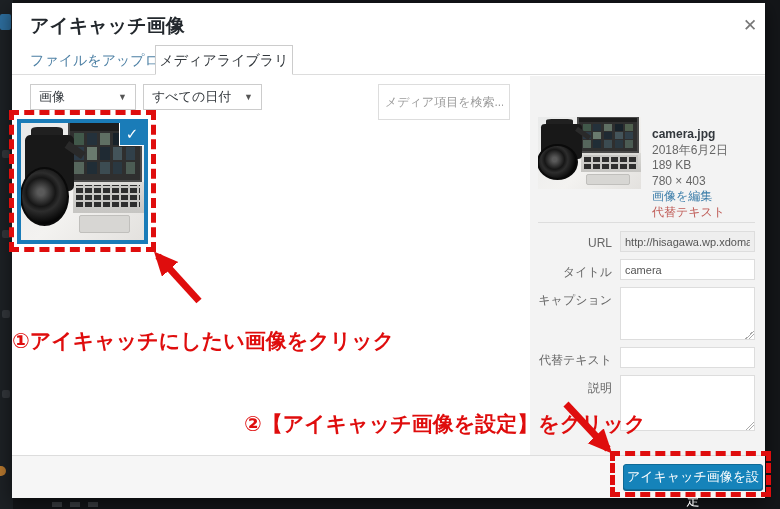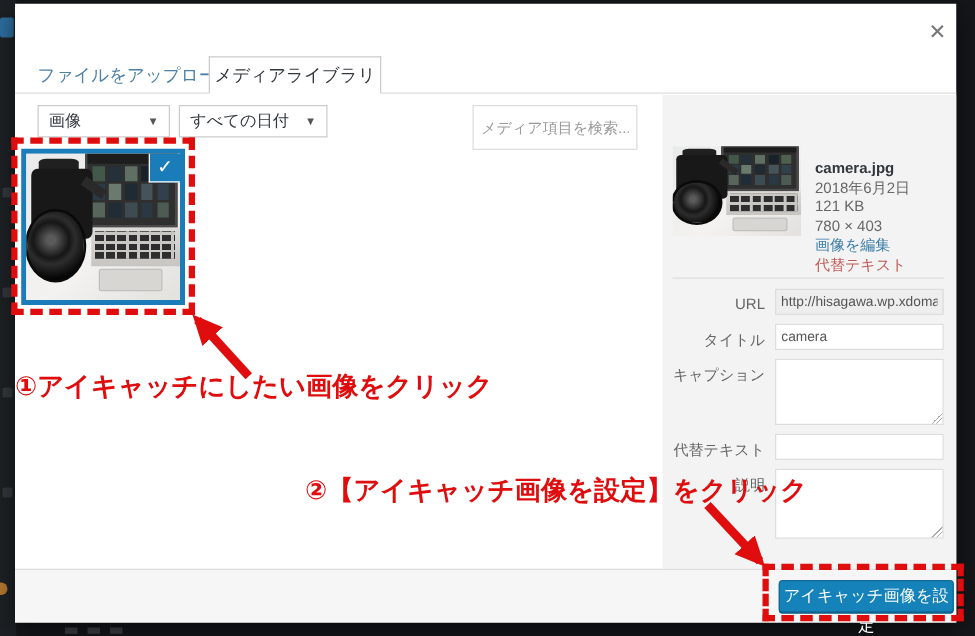--- a/index.html
+++ b/index.html
@@ -25,21 +25,21 @@
            background:#fff; box-shadow:0 5px 18px rgba(0,0,0,.55); }
   .modal-title { position:absolute; left:30px; top:13px; font-size:19px; font-weight:bold; color:#23282d; }
   .close-btn { position:absolute; left:738px; top:14px; width:24px; height:24px;
                font-size:17px; font-weight:bold; color:#777; text-align:center; line-height:24px; cursor:pointer; }
 
   
   .router-line { position:absolute; left:12px; top:74px; width:753px; height:1px; background:#ddd; z-index:1; }
   .tab-upload { position:absolute; left:30px; top:52px; font-size:14px; color:#4e81a5; cursor:pointer; z-index:2; }
   .tab-library { position:absolute; left:155px; top:45px; width:138px; height:30px; background:#fff;
                  border:1px solid #ccc; border-bottom:1px solid #fff; z-index:2;
-                 font-size:14px; color:#32373c; text-align:center; line-height:28px; cursor:pointer;margin-left:12px; }
+                 font-size:14px; color:#32373c; text-align:center; line-height:28px; cursor:pointer; }
 
   
   .fake-select { position:absolute; top:84px; height:26px; background:#fff; border:1px solid #ccc;
                  font-size:13px; color:#32373c; display:flex; align-items:center;
                  padding:0 8px; justify-content:space-between; cursor:pointer; }
   .sel-type { left:30px;  width:106px; }
   .sel-date { left:143px; width:119px; }
   .fake-select .arr { font-size:9px; color:#555; margin-left:6px; }
   .search-input { position:absolute; left:378px; top:84px; width:132px; height:36px;
                   border:1px solid #ddd; font-size:12px; padding:0 6px; color:#32373c; }
@@ -109,21 +109,21 @@
             background:#f6f6f6; border-top:1px solid #ddd; }
   .primary-btn { position:absolute; left:623px; top:464px; width:140px; height:26px;
                  background:#1583ba; border:1px solid #0f6a96; border-radius:3px;
                  box-shadow:0 1px 0 #0d5c83; color:#fff; font-size:13px; text-align:center;
                  line-height:24px; cursor:pointer; }
 
   
   .red-rect { position:absolute; border:5px dashed #df0d0d; z-index:10; pointer-events:none; }
   .rect1 { left:9px;   top:110px; width:147px; height:142px; }
   .rect2 { left:610px; top:451px; width:161px; height:46px; }
-  .annotation { position:absolute; color:#df0d0d; font-size:21px; font-weight:600; z-index:10; white-space:nowrap; }
+  .annotation { position:absolute; color:#df0d0d; font-size:21px; font-weight:600; z-index:10; white-space:nowrap;margin-top:32px; }
   .ann1 { left:12px;  top:295px; }
   .ann2 { left:244px; top:378px; }
   .arrow-layer { position:absolute; inset:0; z-index:11; pointer-events:none; }
 </style>
 </head>
 <body>
 
 <div id="page">
 
   <div class="left-strip">
@@ -135,20 +135,21 @@
     <div class="ls-orange"></div>
   </div>
   <div class="bottom-icons">
       <i></i>
       <i></i>
       <i></i>
     </div>
 
   <div class="modal"></div>
 
+  <div class="modal-title">アイキャッチ画像</div>
   <div class="close-btn">✕</div>
 
   <div class="router-line"></div>
   <div class="tab-upload">ファイルをアップロード</div>
   <div class="tab-library">メディアライブラリ</div>
 
   <div class="fake-select sel-type">
     <span>画像</span>
     <span class="arr">▼</span>
   </div>
@@ -223,21 +224,21 @@
       <div class="p-cam-top"></div>
       <div class="p-camera"></div>
       <div class="p-strap"></div>
       <div class="p-lens"></div>
     </div>
   </div>
 
   <div class="sb-meta">
     <div class="sb-filename">camera.jpg</div>
     <div>2018年6月2日</div>
-    <div>121 KB</div>
+    <div>189 KB</div>
     <div>780 × 403</div>
     <div class="sb-link-edit">画像を編集</div>
     <div class="sb-link-del">代替テキスト</div>
   </div>
 
   <div class="sb-divider"></div>
 
   <div class="fld-label" style="top:236px">URL</div>
   <input class="fld-input fld-url" style="top: 231px;" type="text" readonly="" value="http://hisagawa.wp.xdomain.j">
 

